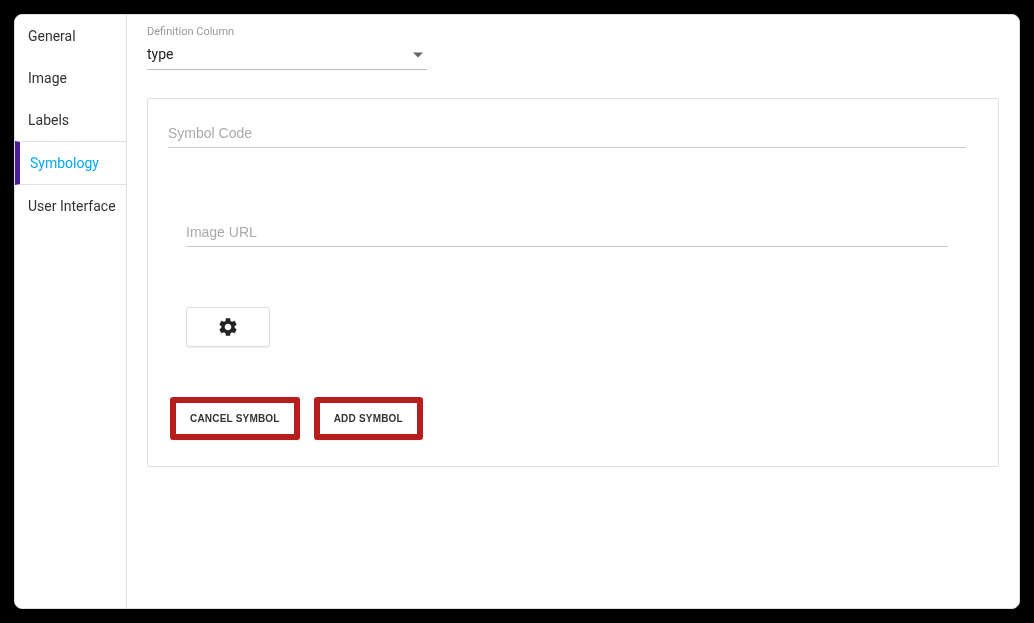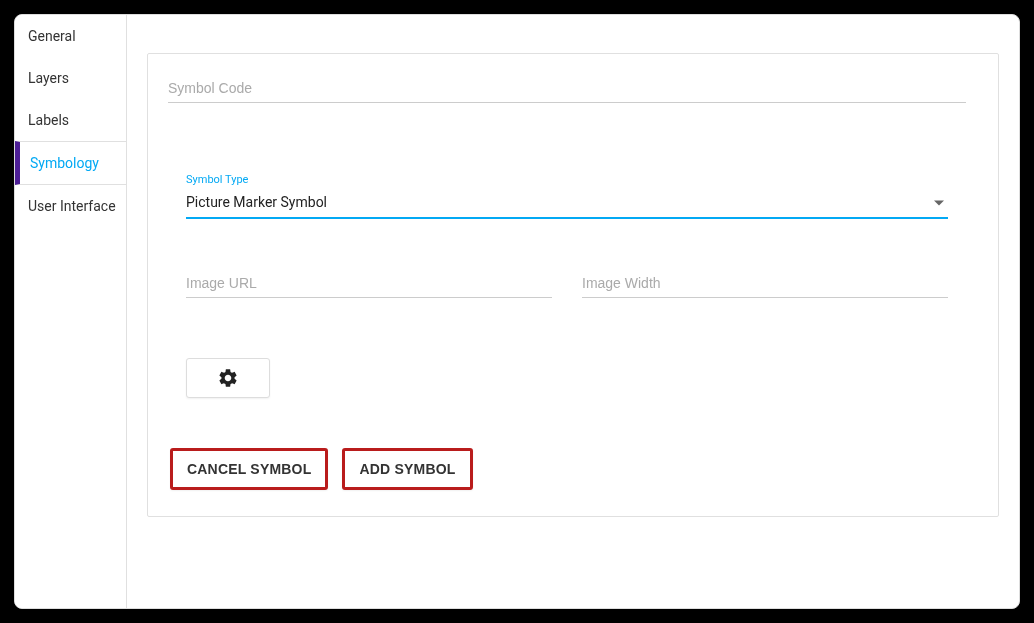--- a/index.html
+++ b/index.html
@@ -133,81 +133,76 @@
     .gear-button svg {
       width: 22px;
       height: 22px;
     }
     .button-row {
       display: flex;
       gap: 14px;
       margin-left: 2px;
     }
     .btn {
-      border: 3px solid #b91c1c;
+      border: 6px solid #b91c1c;
       border-radius: 3px;
       background: #fff;
       padding: 10px 14px;
-      font-size: 14px;
+      font-size: 10px;
       font-weight: 600;
       color: #333;
       cursor: pointer;
       box-shadow: 0 1px 2px rgba(0,0,0,0.06);
       letter-spacing: 0.2px;
     }
   </style>
 </head>
 <body>
 
 <div class="app-frame">
 
   <div class="sidebar">
     <div class="sidebar-item">
       <span>General</span>
     </div>
     <div class="sidebar-item">
-      <span>Layers</span>
+      <span>Image</span>
     </div>
     <div class="sidebar-item">
       <span>Labels</span>
     </div>
     <div class="sidebar-item active">
       <span>Symbology</span>
     </div>
     <div class="sidebar-item">
       <span>User Interface</span>
     </div>
   </div>
 
   <div class="main">
 
     <div class="def-col-wrap field-group">
+      <span class="field-label">Definition Column</span>
+      <div class="select-field">
+        <span class="select-value">type</span>
+        <span class="chevron-down"></span>
+      </div>
     </div>
 
     <div class="card">
 
       <div class="symbol-code-wrap">
         <input type="text" class="text-field" placeholder="Symbol Code" style="">
       </div>
 
-      <div class="symbol-type-wrap field-group">
-        <span class="field-label active">Symbol Type</span>
-        <div class="select-field focused">
-          <span class="select-value">Picture Marker Symbol</span>
-          <span class="chevron-down"></span>
-        </div>
-      </div>
 
       <div class="triple-row">
         <div class="col">
           <input type="text" class="text-field" placeholder="Image URL" style="">
         </div>
-        <div class="col">
-          <input type="text" class="text-field" placeholder="Image Width" style="">
-        </div>
       </div>
 
       <div class="gear-button">
         <svg viewBox="0 0 24 24">
           <path fill="#222" d="M19.14,12.94c0.04-0.3,0.06-0.61,0.06-0.94c0-0.32-0.02-0.64-0.07-0.94l2.03-1.58c0.18-0.14,0.23-0.41,0.12-0.61 l-1.92-3.32c-0.12-0.22-0.37-0.29-0.59-0.22l-2.39,0.96c-0.5-0.38-1.03-0.7-1.62-0.94L14.4,2.81c-0.04-0.24-0.24-0.41-0.48-0.41 h-3.84c-0.24,0-0.43,0.17-0.47,0.41L9.25,5.35C8.66,5.59,8.12,5.92,7.63,6.29L5.24,5.33c-0.22-0.08-0.47,0-0.59,0.22L2.74,8.87 C2.62,9.08,2.66,9.34,2.86,9.48l2.03,1.58C4.84,11.36,4.8,11.69,4.8,12s0.02,0.64,0.07,0.94l-2.03,1.58 c-0.18,0.14-0.23,0.41-0.12,0.61l1.92,3.32c0.12,0.22,0.37,0.29,0.59,0.22l2.39-0.96c0.5,0.38,1.03,0.7,1.62,0.94l0.36,2.54 c0.05,0.24,0.24,0.41,0.48,0.41h3.84c0.24,0,0.44-0.17,0.47-0.41l0.36-2.54c0.59-0.24,1.13-0.56,1.62-0.94l2.39,0.96 c0.22,0.08,0.47,0,0.59-0.22l1.92-3.32c0.12-0.22,0.07-0.47-0.12-0.61L19.14,12.94z M12,15.6c-1.98,0-3.6-1.62-3.6-3.6 s1.62-3.6,3.6-3.6s3.6,1.62,3.6,3.6S13.98,15.6,12,15.6z"></path>
         </svg>
       </div>
 
       <div class="button-row">
         <button class="btn">CANCEL SYMBOL</button>

